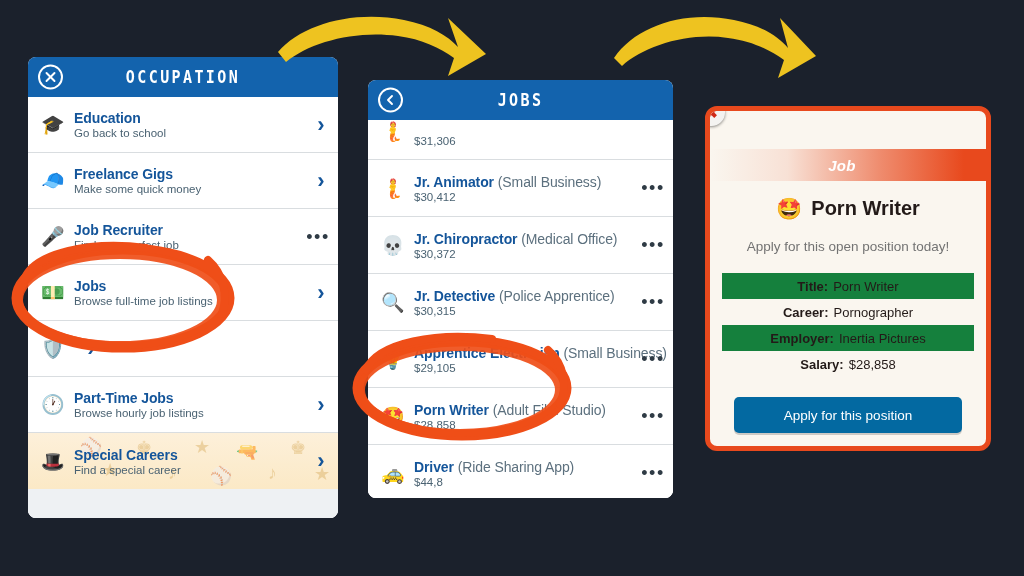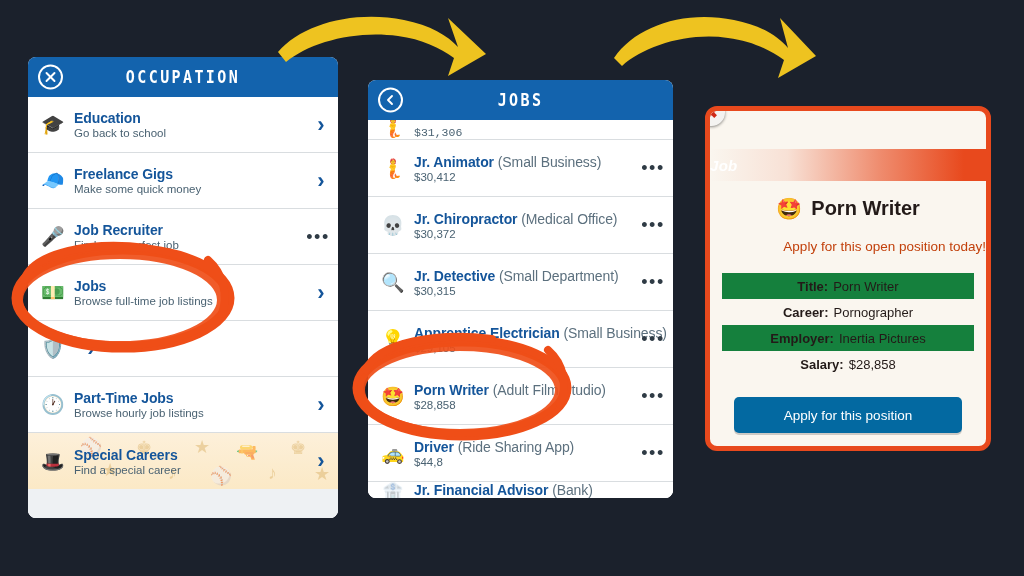--- a/index.html
+++ b/index.html
@@ -86,50 +86,50 @@
     font-size: 18px; color: rgba(222,184,115,.55);
     overflow: hidden;
   }
   .special-pattern span { position: absolute; }
   .occ-footer { background:#eef1f3; height: 38px; }
 
   
   #panel-jobs { left: 368px; top: 80px; width: 305px; height: 418px; }
   #panel-jobs .panel-inner { background:#ffffff; }
   #panel-jobs .row { height: 57px; }
-  #panel-jobs .row.clipped { height: 20px; align-items: flex-end; overflow: hidden; font-family: Liberation Mono, monospace; }
+  #panel-jobs .row.clipped { height: 40px; align-items: center; overflow: hidden; }
   #panel-jobs .row.clipped-bottom { height: 26px; align-items: flex-start; overflow: hidden; }
 
   
   #panel-detail { left: 705px; top: 106px; width: 286px; height: 345px; }
   .detail-card {
     position: absolute; inset: 0;
     background: #faf6ef;
     border: 5px solid #e8491d;
     border-radius: 12px;
     overflow: hidden;
   }
   .job-banner {
     position: absolute; left: 0; right: 0; top: 38px; height: 32px;
     background: linear-gradient(90deg, rgba(232,73,29,0) 0%, rgba(232,73,29,0.12) 28%, rgba(232,73,29,0.62) 62%, #e8491d 92%);
-    display: flex; align-items: center; justify-content: flex-start;
+    display: flex; align-items: center; justify-content: center;
   }
   .job-banner-text {
     color:#ffffff; font-weight: bold; font-style: italic;
     font-size: 15px; padding-right: 12px; letter-spacing: .3px;
   }
   .detail-title-row {
     position: absolute; left: 0; right: 0; top: 86px;
     display: flex; align-items: center; justify-content: center; gap: 9px;
   }
   .detail-emoji { font-size: 21px; line-height: 1; }
   .detail-title { color:#231a18; font-weight: bold; font-size: 20px; }
   .detail-sub {
     position: absolute; left:0; right:0; top: 128px;
-    text-align: right; color:#c2410c; font-size: 13.5px;
+    text-align: center; color:#737373; font-size: 13.5px;
   }
   .detail-rows { position: absolute; left: 12px; right: 12px; top: 162px; }
   .detail-row {
     height: 26px; display:flex; align-items:center; justify-content:center;
     font-size: 13px; color:#231a18;
   }
   .detail-row.shade { background: #15803d; }
   .detail-row b { font-weight: bold; margin-right: 5px; }
   .apply-btn {
     position: absolute; left: 24px; right: 24px; top: 286px; height: 36px;
@@ -290,21 +290,21 @@
             <div class="row-money">$30,372</div>
           </div>
           <div class="dots">•••</div>
         </div>
 
         <div class="row">
           <div class="row-emoji">🔍</div>
           <div class="row-body">
             <div class="row-title">
               <span>Jr. Detective</span>
-              <span class="paren">(Small Department)</span>
+              <span class="paren">(Police Apprentice)</span>
             </div>
             <div class="row-money">$30,315</div>
           </div>
           <div class="dots">•••</div>
         </div>
 
         <div class="row">
           <div class="row-emoji">💡</div>
           <div class="row-body">
             <div class="row-title">

